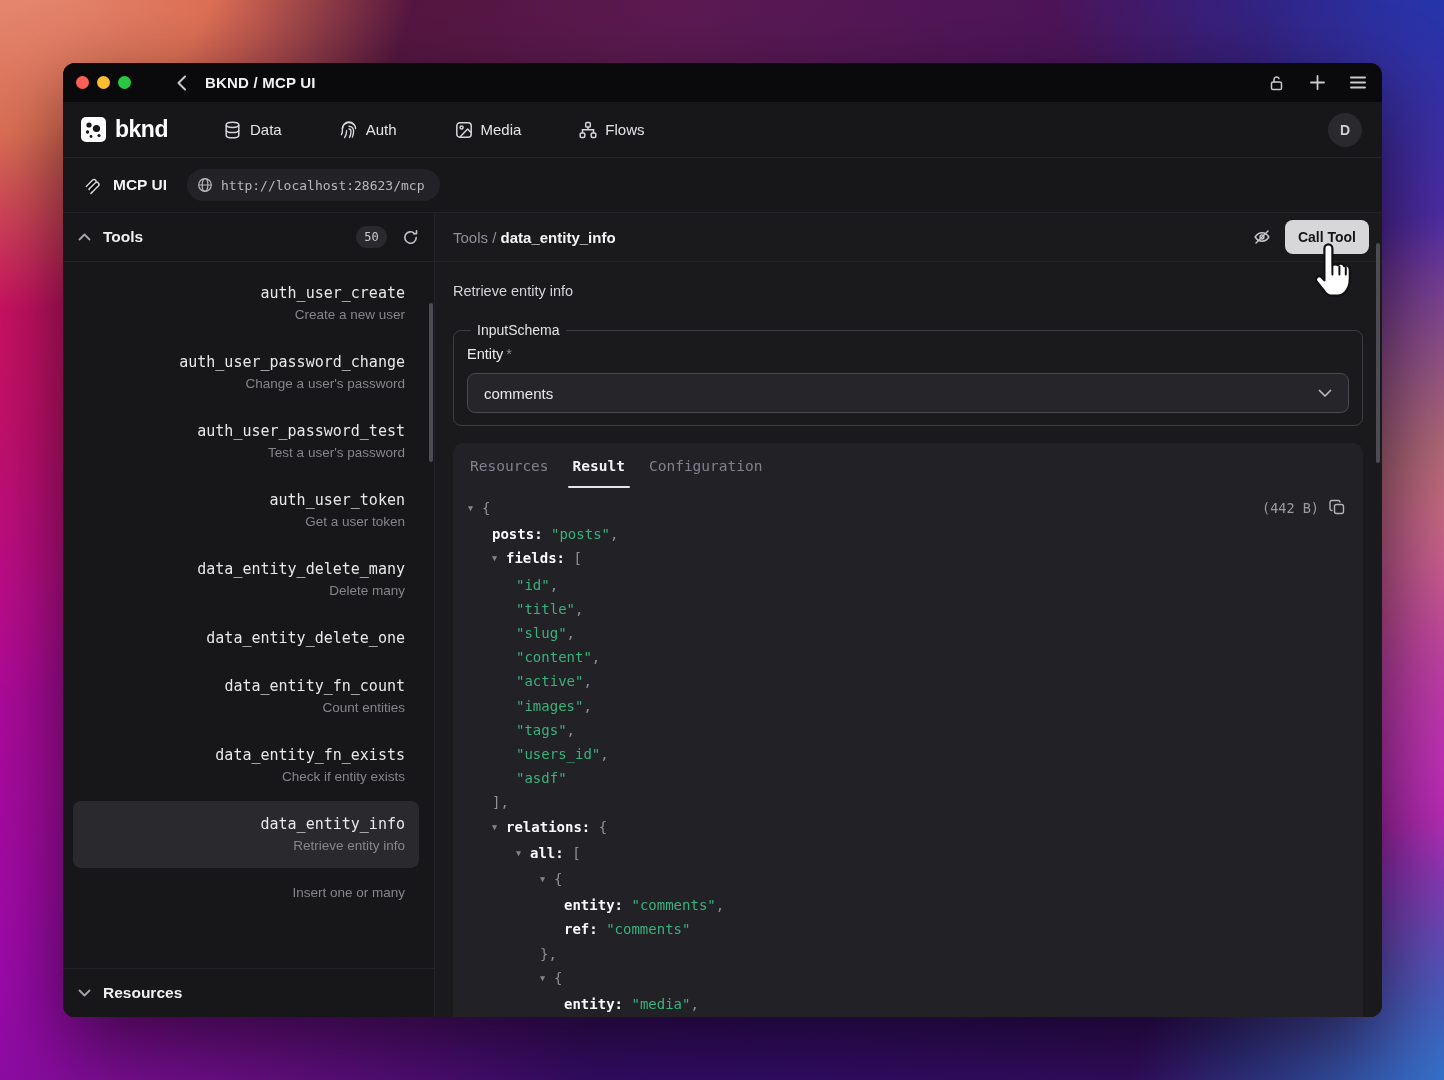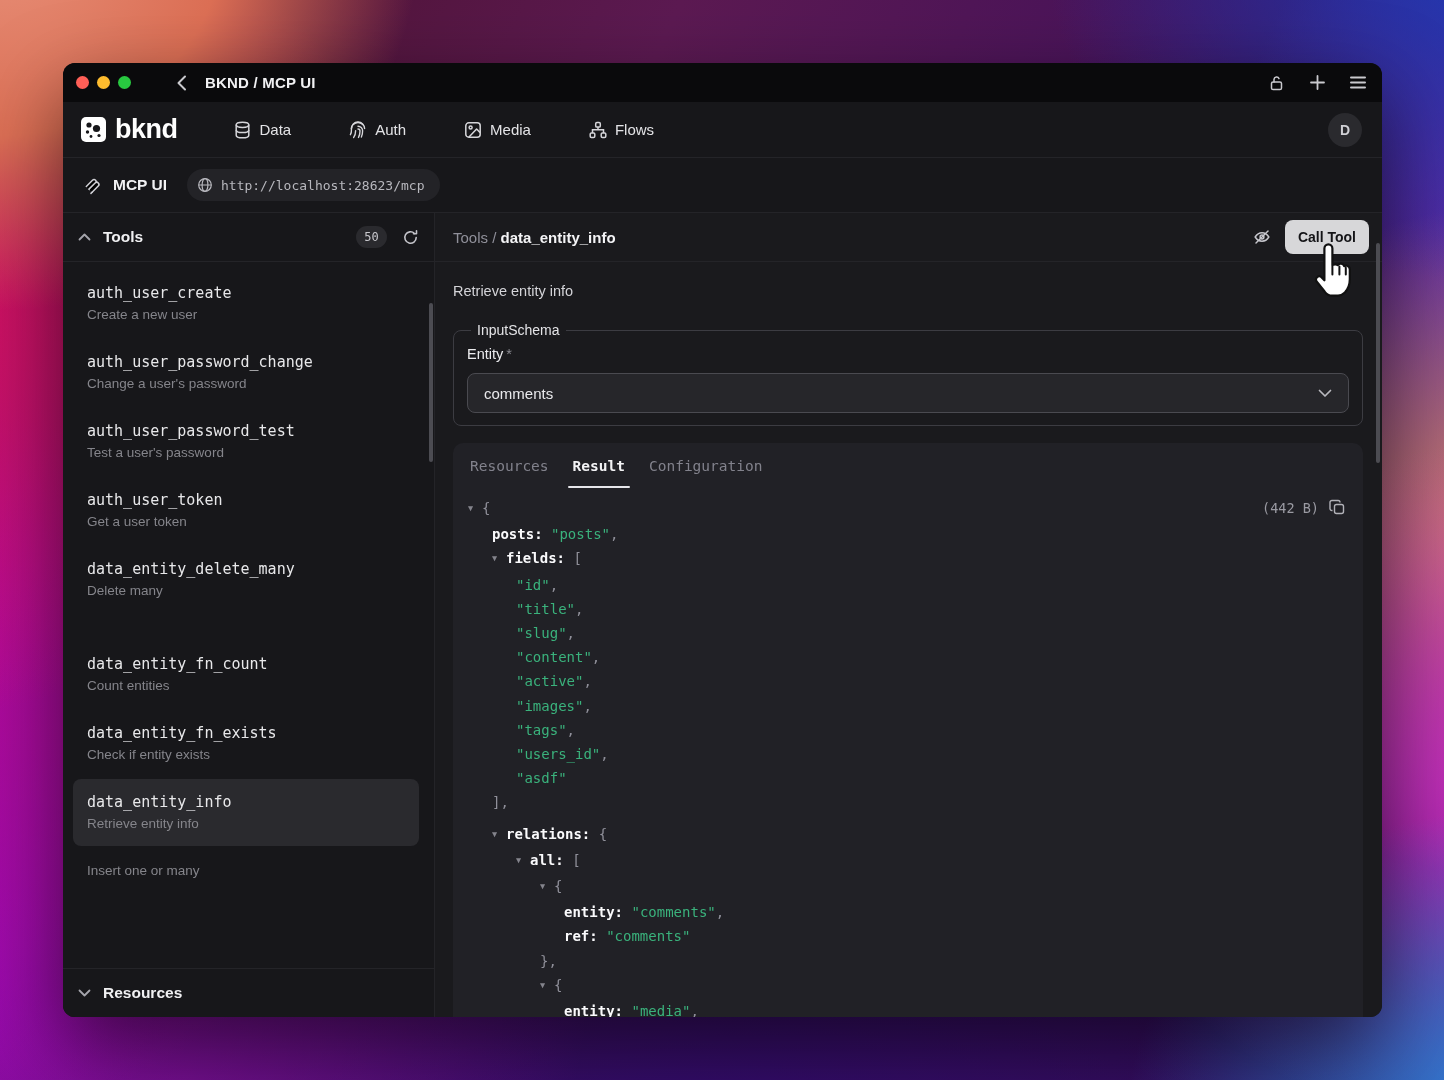--- a/index.html
+++ b/index.html
@@ -27,42 +27,42 @@
 .titlebar { height:39px; flex:0 0 auto; background:#0a0a0c; display:flex; align-items:center; padding:0 13px; }
 .tl { width:13px; height:13px; border-radius:50%; margin-right:8px; }
 .tl.red{background:#ff5f57}.tl.yel{background:#febc2e}.tl.grn{background:#28c840}
 .backbtn { margin-left:32px; width:20px; height:20px; display:flex; align-items:center; justify-content:center; }
 .wtitle { margin-left:14px; color:#f1f1f3; font-size:15px; font-weight:700; letter-spacing:.2px; }
 .tbspacer { flex:1; }
 .tbicon { width:22px; height:22px; display:flex; align-items:center; justify-content:center; margin-left:19px; }
 
 .appheader { height:56px; flex:0 0 auto; background:#17171a; border-bottom:1px solid #242428; display:flex; align-items:center; padding:0 20px 0 17px; }
 .brand { display:flex; align-items:center; gap:8px; }
-.brandname { color:#fff; font-size:27px; font-weight:700; letter-spacing:-.5px; }
+.brandname { color:#fff; font-size:23px; font-weight:700; letter-spacing:-.5px; }
 .navrow { display:flex; align-items:center; margin-left:56px; gap:58px; }
 .nav-item { display:flex; gap:8px; color:#e3e3e6; font-size:15px; }
 .nicon { display:flex; width:18px; height:18px; align-items:center; justify-content:center; }
 .ahspacer { flex:1; }
 .avatar { width:34px; height:34px; border-radius:50%; background:#2a2a2e; color:#cfcfd4; display:flex; align-items:center; justify-content:center; font-size:14px; font-weight:700; }
 
 .subheader { height:55px; flex:0 0 auto; background:#17171a; border-bottom:1px solid #242428; display:flex; align-items:center; padding:0 20px; }
 .mcpicon { width:18px; height:18px; display:flex; align-items:center; justify-content:center; }
 .apptitle { margin-left:12px; color:#f2f2f4; font-size:15.5px; font-weight:700; }
 .urlpill { margin-left:20px; height:32px; border-radius:16px; background:#232327; display:flex; align-items:center; gap:8px; padding:0 16px 0 10px; }
 .urltext { font-family:"DejaVu Sans Mono",monospace; font-size:13px; color:#b8b8be; }
 
 .content { flex:1; display:flex; min-height:0; }
 .sidebar { width:372px; flex:0 0 auto; background:#17171a; border-right:1px solid #242428; position:relative; overflow:hidden; }
 .sidehead { height:49px; border-bottom:1px solid #242428; display:flex; align-items:center; padding:0 15px; }
 .sectitle { margin-left:12px; color:#f0f0f2; font-size:15.5px; font-weight:700; }
 .shspacer { flex:1; }
 .badge { min-width:31px; height:22px; border-radius:11px; background:var(--badge-bg,#2a2a2e); color:#c8c8cd;
   font-family:"DejaVu Sans Mono",monospace; font-size:12px; display:flex; align-items:center; justify-content:center; margin-right:14px; padding:0 8px;}
 .sicon { width:18px; height:18px; display:flex; align-items:center; justify-content:center; }
-.tool-list { padding:8px 15px 0 10px; }
+.tool-list { padding:8px 15px 0 10px;text-align:right; }
 .tool-item { border-radius:8px; padding:12px 14px; margin-bottom:2px; }
 .tool-item.selected { background:#2a2a2e; }
 .tname { font-family:"DejaVu Sans Mono",monospace; font-size:15px; color:#e8e8ea; line-height:22px; }
 .tdesc { font-size:13.5px; color:#85858b; line-height:21px; }
 .resources { position:absolute; bottom:0; left:0; right:0; height:49px; border-top:1px solid #242428; display:flex; align-items:center; padding:16px 15px; background:#17171a; }
 .sb-thumb { position:absolute; width:4px; border-radius:2px; background:#4c4c52; }
 
 .main { flex:1; position:relative; background:#1a1a1d; overflow:hidden; }
 .toolbar { height:49px; border-bottom:1px solid #242428; display:flex; align-items:center; padding:0 13px 0 18px; }
 .crumb { font-size:15px; color:#90909a; }
@@ -255,20 +255,21 @@
           </div>
           <div class="tool-item">
             <div class="tname">auth_user_token</div>
             <div class="tdesc">Get a user token</div>
           </div>
           <div class="tool-item">
             <div class="tname">data_entity_delete_many</div>
             <div class="tdesc">Delete many</div>
           </div>
           <div class="tool-item">
+            <div class="tname">data_entity_delete_one</div>
           </div>
           <div class="tool-item">
             <div class="tname">data_entity_fn_count</div>
             <div class="tdesc">Count entities</div>
           </div>
           <div class="tool-item">
             <div class="tname">data_entity_fn_exists</div>
             <div class="tdesc">Check if entity exists</div>
           </div>
           <div class="tool-item selected">
@@ -328,21 +329,21 @@
               <div class="jl" style="padding-left: 48px;"><span class="s">"id"</span><span class="p">,</span></div>
               <div class="jl" style="padding-left: 48px;"><span class="s">"title"</span><span class="p">,</span></div>
               <div class="jl" style="padding-left: 48px;"><span class="s">"slug"</span><span class="p">,</span></div>
               <div class="jl" style="padding-left: 48px;"><span class="s">"content"</span><span class="p">,</span></div>
               <div class="jl" style="padding-left: 48px;"><span class="s">"active"</span><span class="p">,</span></div>
               <div class="jl" style="padding-left: 48px;"><span class="s">"images"</span><span class="p">,</span></div>
               <div class="jl" style="padding-left: 48px;"><span class="s">"tags"</span><span class="p">,</span></div>
               <div class="jl" style="padding-left: 48px;"><span class="s">"users_id"</span><span class="p">,</span></div>
               <div class="jl" style="padding-left: 48px;"><span class="s">"asdf"</span></div>
               <div class="jl" style="padding-left: 24px;"><span class="p">],</span></div>
-              <div class="jl" style="padding-left: 24px; margin-top: 7px;"><span class="tri">▼</span><span class="k">relations:</span> <span class="p">{</span></div>
+              <div class="jl" style="padding-left: 24px;"><span class="tri">▼</span><span class="k">relations:</span> <span class="p">{</span></div>
               <div class="jl" style="padding-left: 48px;"><span class="tri">▼</span><span class="k">all:</span> <span class="p">[</span></div>
               <div class="jl" style="padding-left: 72px;"><span class="tri">▼</span><span class="p">{</span></div>
               <div class="jl" style="padding-left: 96px;"><span class="k">entity:</span> <span class="s">"comments"</span><span class="p">,</span></div>
               <div class="jl" style="padding-left: 96px;"><span class="k">ref:</span> <span class="s">"comments"</span></div>
               <div class="jl" style="padding-left: 72px;"><span class="p">},</span></div>
               <div class="jl" style="padding-left: 72px;"><span class="tri">▼</span><span class="p">{</span></div>
               <div class="jl" style="padding-left: 96px;"><span class="k">entity:</span> <span class="s">"media"</span><span class="p">,</span></div>
               <div class="jl" style="padding-left: 96px;"> </div>
             </div>
           <div class="jmeta">

